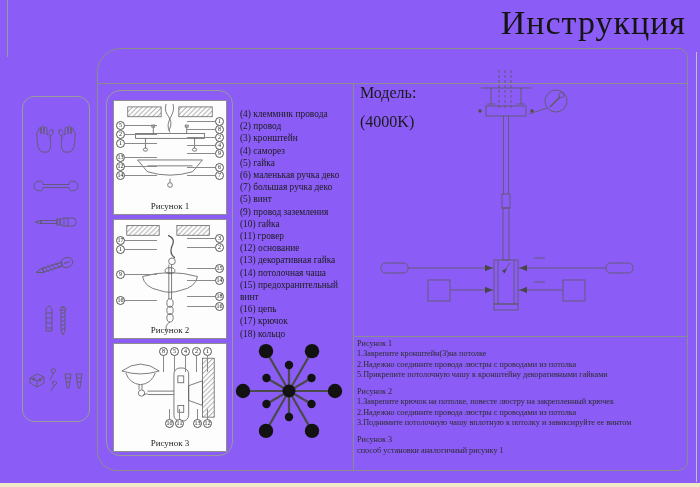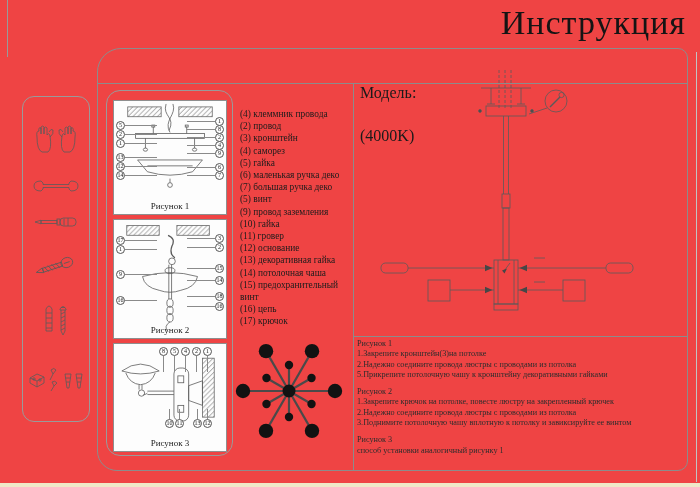--- a/index.html
+++ b/index.html
@@ -1,17 +1,17 @@
 <!DOCTYPE html>
 <html><head>
 <meta charset="utf-8">
 <style>
   html,body{margin:0;padding:0;}
   body{width:700px;height:487px;background:#ffffff;font-family:"Liberation Serif",serif;}
-  .page{position:relative;width:700px;height:487px;overflow:hidden;background:#ef4444;}
+  .page{position:relative;width:700px;height:487px;overflow:hidden;background:#8b5cf6;}
 
   .page-edge-left{position:absolute;left:7px;top:0;width:1px;height:57px;background:#9a9a9a;}
   .page-edge-right{position:absolute;left:696px;top:52px;width:1px;height:430px;background:#c2c2c2;}
   .bottom-strip{position:absolute;left:0;bottom:0;width:100%;height:4px;background:#efe9c8;}
 
   .title{position:absolute;top:4px;right:14px;font-size:34px;color:#141414;letter-spacing:1px;}
 
   .main-box{position:absolute;left:97px;top:48px;width:591px;height:423px;
     border:1px solid #8c8c8c;border-radius:24px 10px 10px 20px;box-sizing:border-box;}
   .divider-h-top{position:absolute;left:0;right:0;top:34px;height:1px;background:#8c8c8c;}
@@ -36,21 +36,21 @@
     background:#fdfdfd;box-sizing:border-box;font-size:6px;line-height:7px;text-align:center;color:#222;z-index:2;}
   .leader{position:absolute;background:#8a8a8a;z-index:1;}
 
   .parts-list{position:absolute;left:240px;top:108px;width:113px;font-size:9.4px;
     line-height:12.2px;color:#1c1c1c;}
   .part-item{white-space:normal;}
 
   .model-block{position:absolute;left:360px;top:84px;color:#1a1a1a;}
   .model-label{font-size:16px;}
   .model-number{font-size:16px;margin-top:3px;}
-  .model-kelvin{font-size:16px;margin-top:25px;}
+  .model-kelvin{font-size:16px;margin-top:11px;}
 
   .chandelier-wrap{position:absolute;left:353px;top:58px;width:340px;height:278px;}
 
   .starburst-wrap{position:absolute;left:233px;top:333px;width:112px;height:116px;}
 
   .instructions{position:absolute;left:357px;top:339px;width:330px;font-size:8.2px;
     line-height:10.3px;color:#2d2d2d;}
   .instr-block{margin-bottom:7px;}
   .stroke-thin{fill:none;stroke:#5a5a5a;stroke-width:0.8;}
 </style>
@@ -293,20 +293,21 @@
       <div class="part-item">(5) винт</div>
       <div class="part-item">(9) провод заземления</div>
       <div class="part-item">(10) гайка</div>
       <div class="part-item">(11) гровер</div>
       <div class="part-item">(12) основание</div>
       <div class="part-item">(13) декоративная гайка</div>
       <div class="part-item">(14) потолочная чаша</div>
       <div class="part-item">(15) предохранительный винт</div>
       <div class="part-item">(16) цепь</div>
       <div class="part-item">(17) крючок</div>
+      <div class="part-item">(18) кольцо</div>
     </div>
 
   <div class="main-box">
     <div class="divider-h-top"></div>
     <div class="divider-v"></div>
     <div class="divider-h-mid"></div>
   </div>
 
   <div class="model-block">
     <div class="model-label">Модель:</div>

